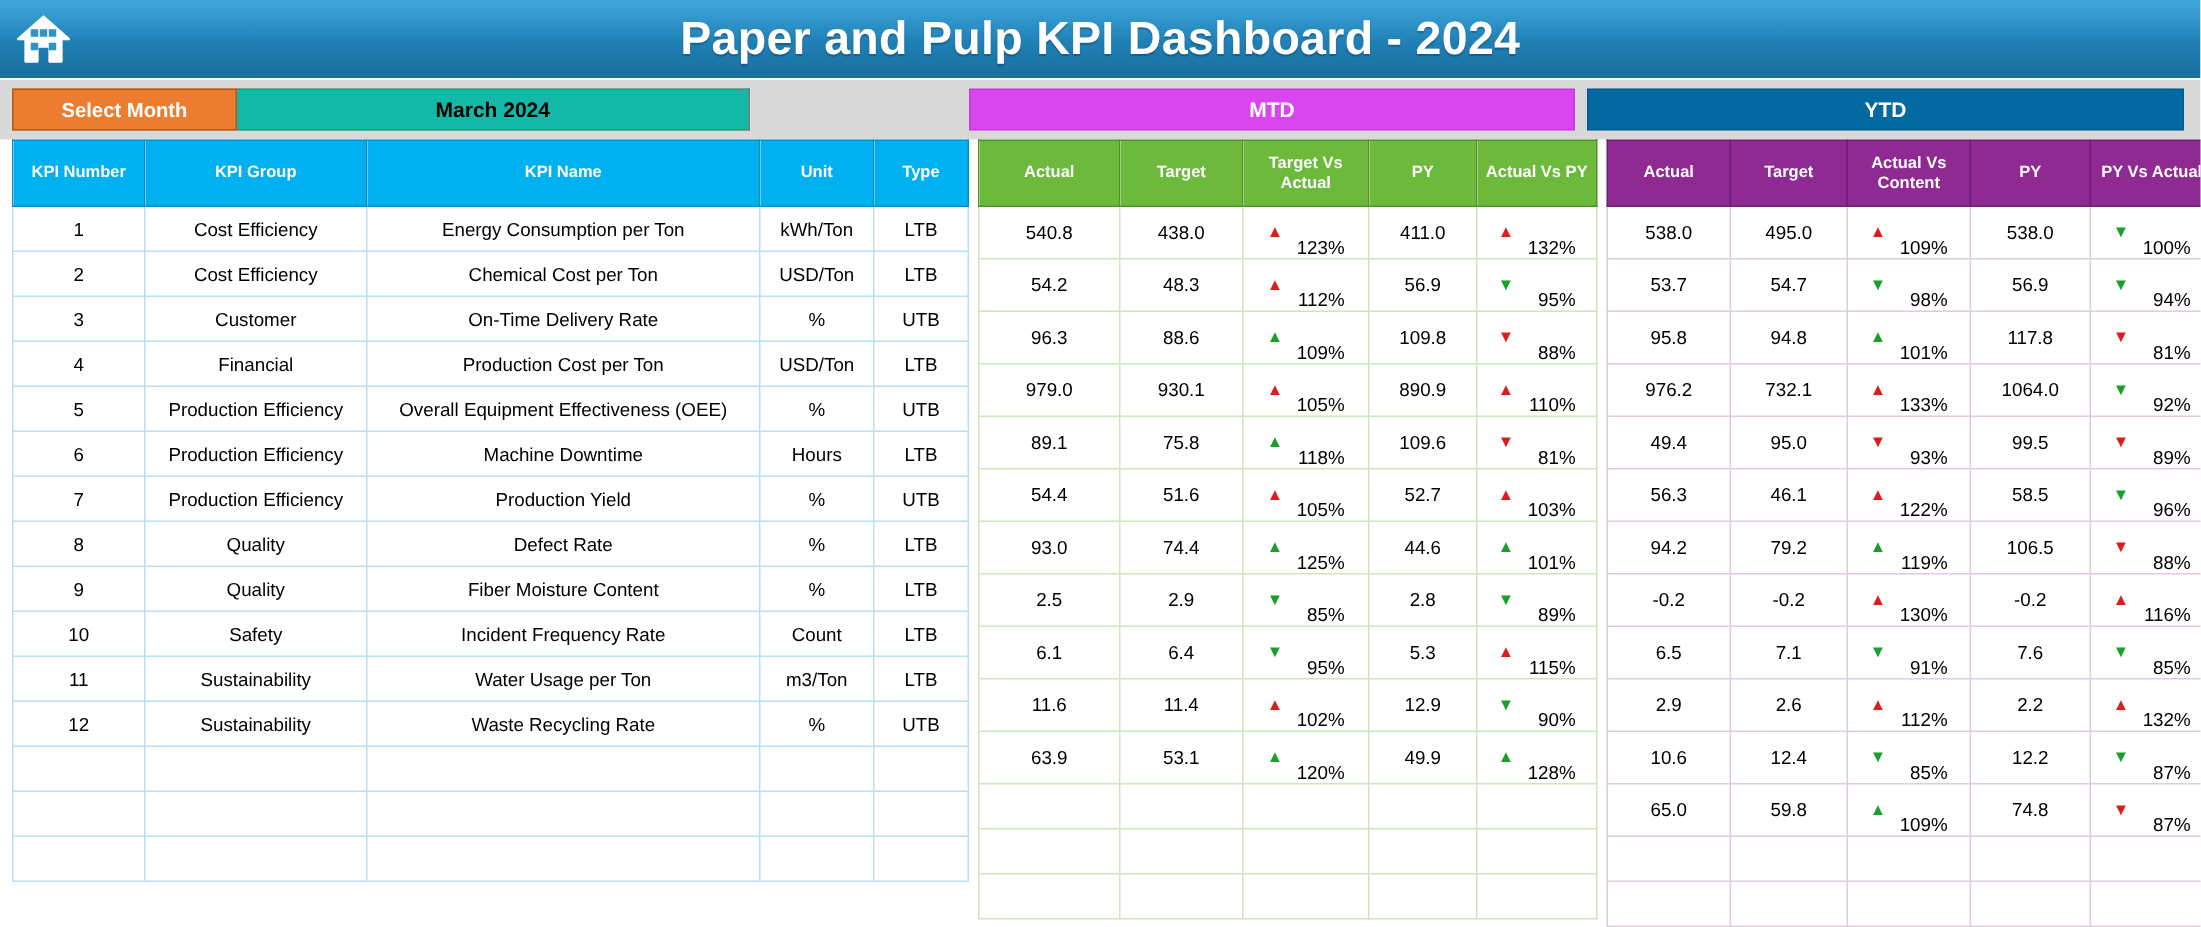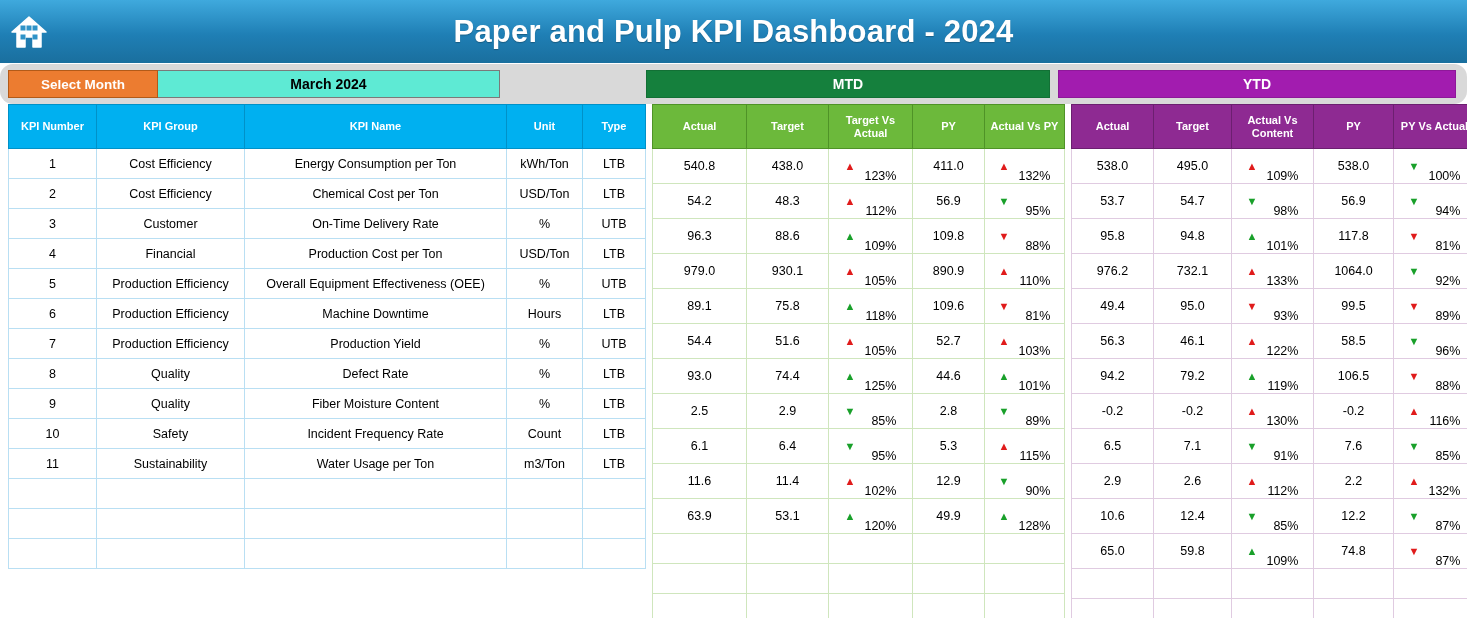--- a/index.html
+++ b/index.html
@@ -12,21 +12,21 @@
   }
   #app {
     position: relative;
     width: 1467px; height: 618px;
     background: #ffffff;
   }
 
   
   .header {
     position: relative;
-    height: 64px;
+    height: 53px;
     background: linear-gradient(180deg, #3fa9dd 0%, #1f7fb5 55%, #1a6f9e 100%);
     display: flex;
     align-items: center;
     border-bottom: 1px solid #ffffff;
   }
   .home-icon {
     width: 58px; height: 58px;
     display: flex; align-items: center; justify-content: center;
     flex: 0 0 58px;
   }
@@ -42,58 +42,57 @@
     text-shadow: 0 1px 1px rgba(0,0,0,0.25);
   }
 
   
   .band {
     height: 40px;
     background: #d9d9d9;
     display: flex;
     align-items: center;
     padding: 0 8px;
-    border-radius: 13px;
   }
   .month-wrap {
     display: flex;
     height: 28px;
     width: 492px;
     margin-left: 0px;
   }
   .month-label {
     width: 150px;
     background: #ec7c30;
     color: #ffffff;
     font-size: 13.5px;
     font-weight: bold;
     display: flex; align-items: center; justify-content: center;
     border: 1px solid #b25a18;
   }
   .month-value {
     flex: 1;
-    background: #5eead4;
+    background: #14b8a6;
     border: 1px solid #7a7a7a;
     border-left: none;
     color: #000000;
     font-size: 14px;
     font-weight: bold;
     display: flex; align-items: center; justify-content: center;
   }
   .spacer-sm { width: 146px; }
   .banner {
     height: 28px;
     color: #ffffff;
     font-size: 14px;
     font-weight: bold;
     display: flex; align-items: center; justify-content: center;
     border: 1px solid rgba(0,0,0,0.12);
   }
-  .banner.mtd { width: 404px; background: #15803d; }
-  .banner.ytd { width: 398px; background: #a21caf; margin-left: 8px; }
+  .banner.mtd { width: 404px; background: #d946ef; }
+  .banner.ytd { width: 398px; background: #0369a1; margin-left: 8px; }
 
   
   .tables {
     display: flex;
     padding: 0 8px;
     align-items: flex-start;
   }
   table {
     border-collapse: collapse;
     table-layout: fixed;
@@ -282,20 +281,27 @@
             <td>Count</td>
             <td>LTB</td>
           </tr>
           <tr>
             <td>11</td>
             <td>Sustainability</td>
             <td>Water Usage per Ton</td>
             <td>m3/Ton</td>
             <td>LTB</td>
           </tr>
+          <tr>
+            <td>12</td>
+            <td>Sustainability</td>
+            <td>Waste Recycling Rate</td>
+            <td>%</td>
+            <td>UTB</td>
+          </tr>
           <tr class="empty-row">
             <td></td>
             <td></td>
             <td></td>
             <td></td>
             <td></td>
           </tr>
           <tr class="empty-row">
             <td></td>
             <td></td>

